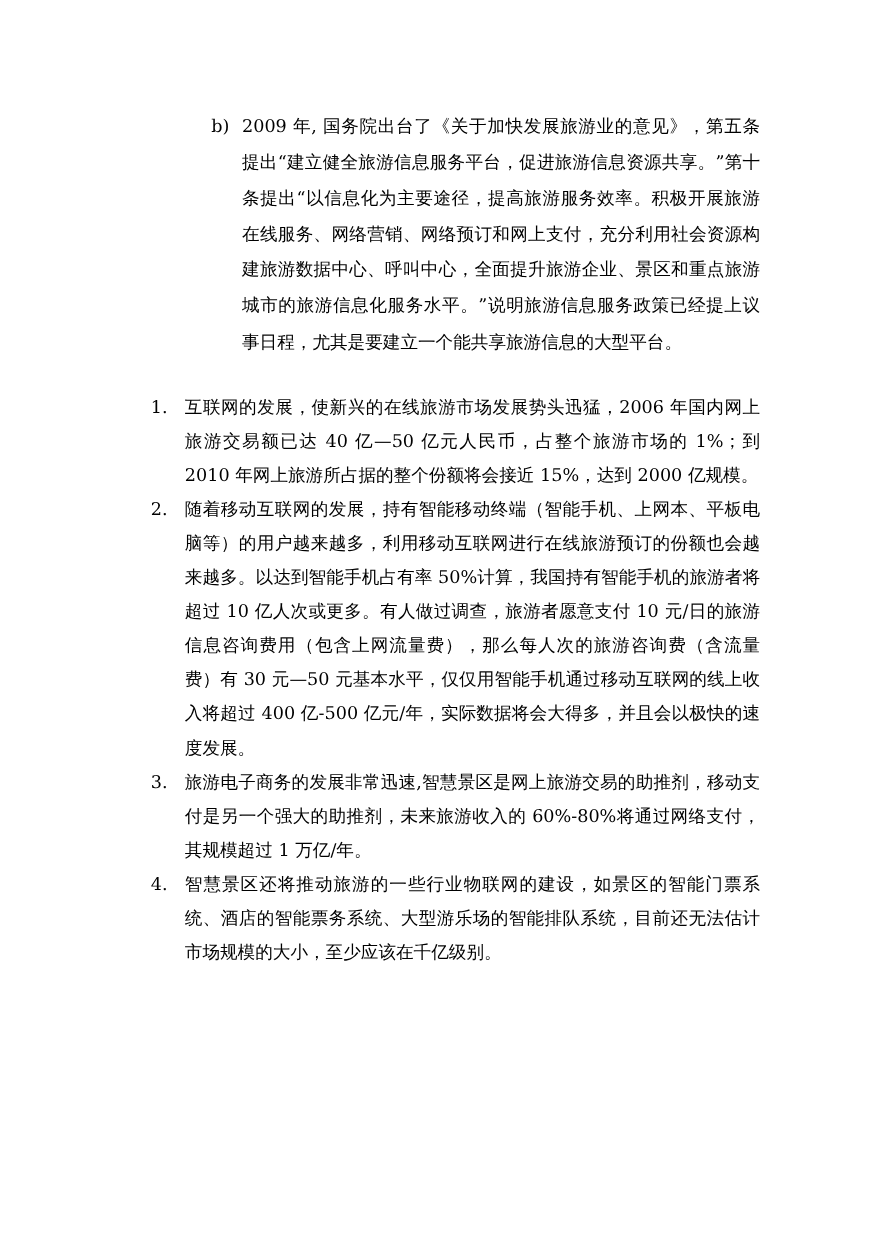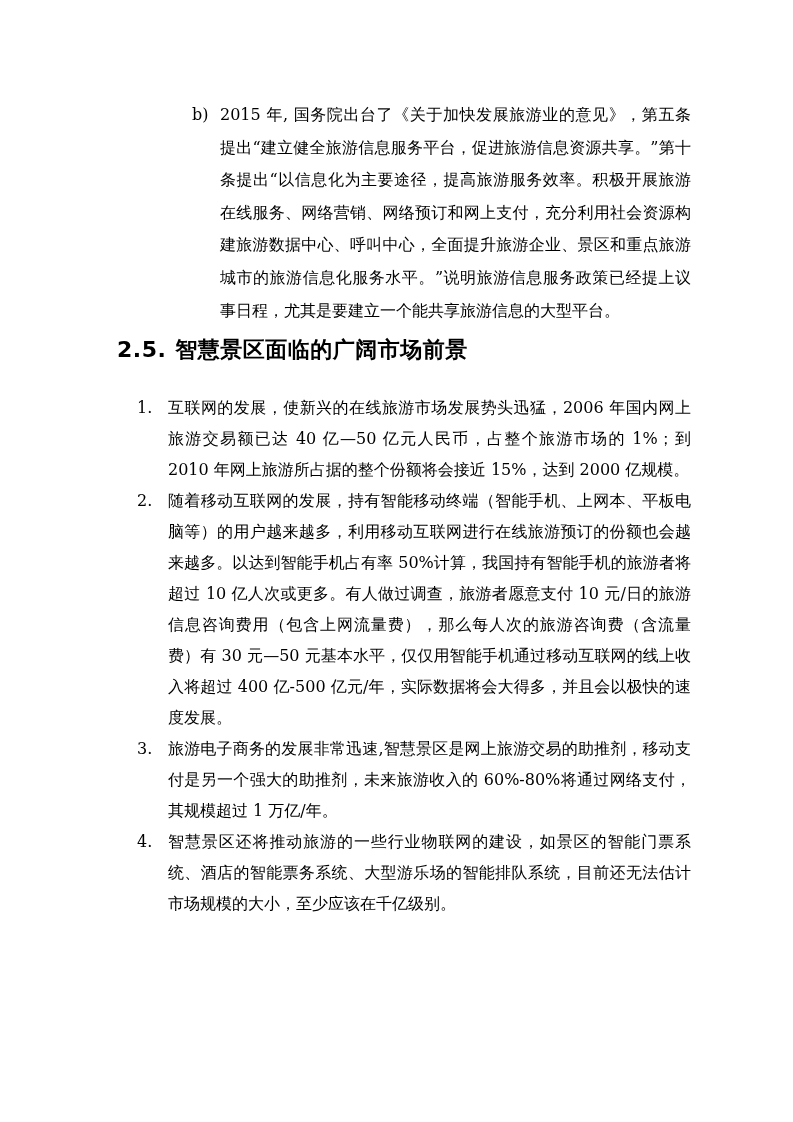--- a/index.html
+++ b/index.html
@@ -71,26 +71,23 @@
     line-height: 31px;
   }
 </style>
 </head>
 <body>
 
 <div class="page">
 
   <div class="policy-item">
     <span class="policy-marker">b)</span>
-    <span>2015 年, 国务院出台了《关于加快发展旅游业的意见》，第五条提出“建立健全旅游信息服务平台，促进旅游信息资源共享。”第十条提出“以信息化为主要途径，提高旅游服务效率。积极开展旅游在线服务、网络营销、网络预订和网上支付，充分利用社会资源构建旅游数据中心、呼叫中心，全面提升旅游企业、景区和重点旅游城市的旅游信息化服务水平。”说明旅游信息服务政策已经提上议事日程，尤其是要建立一个能共享旅游信息的大型平台。</span>
+    <span>2009 年, 国务院出台了《关于加快发展旅游业的意见》，第五条提出“建立健全旅游信息服务平台，促进旅游信息资源共享。”第十条提出“以信息化为主要途径，提高旅游服务效率。积极开展旅游在线服务、网络营销、网络预订和网上支付，充分利用社会资源构建旅游数据中心、呼叫中心，全面提升旅游企业、景区和重点旅游城市的旅游信息化服务水平。”说明旅游信息服务政策已经提上议事日程，尤其是要建立一个能共享旅游信息的大型平台。</span>
   </div>
 
-  <h2 class="section-heading">
-    <span class="sec-num">2.5.</span><span>智慧景区面临的广阔市场前景</span>
-  </h2>
 
   <div class="market-list">
 
     <div class="num-item">
       <span class="num-marker">1.</span>
       <span>互联网的发展，使新兴的在线旅游市场发展势头迅猛，2006 年国内网上旅游交易额已达 40 亿—50 亿元人民币，占整个旅游市场的 1%；到 2010 年网上旅游所占据的整个份额将会接近 15%，达到 2000 亿规模。</span>
     </div>
 
     <div class="num-item">
       <span class="num-marker">2.</span>

